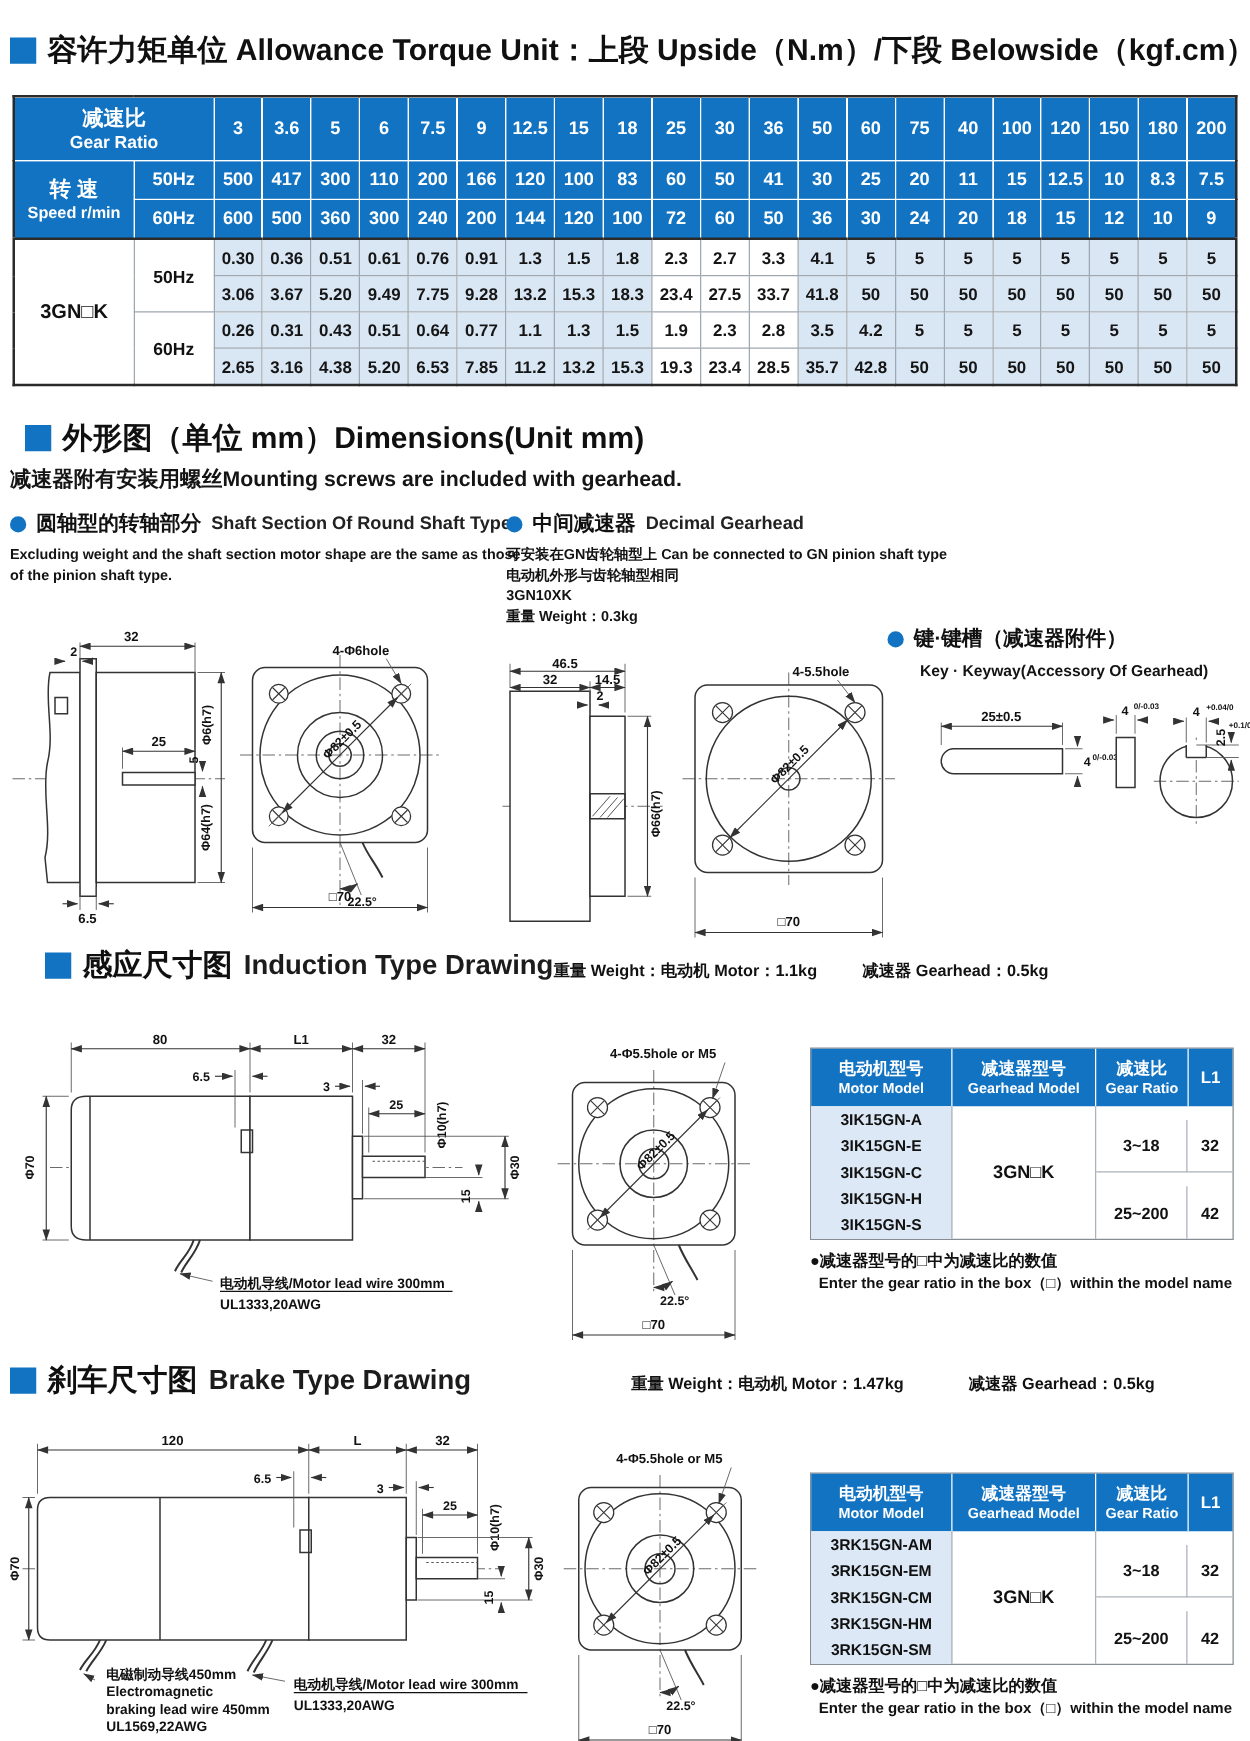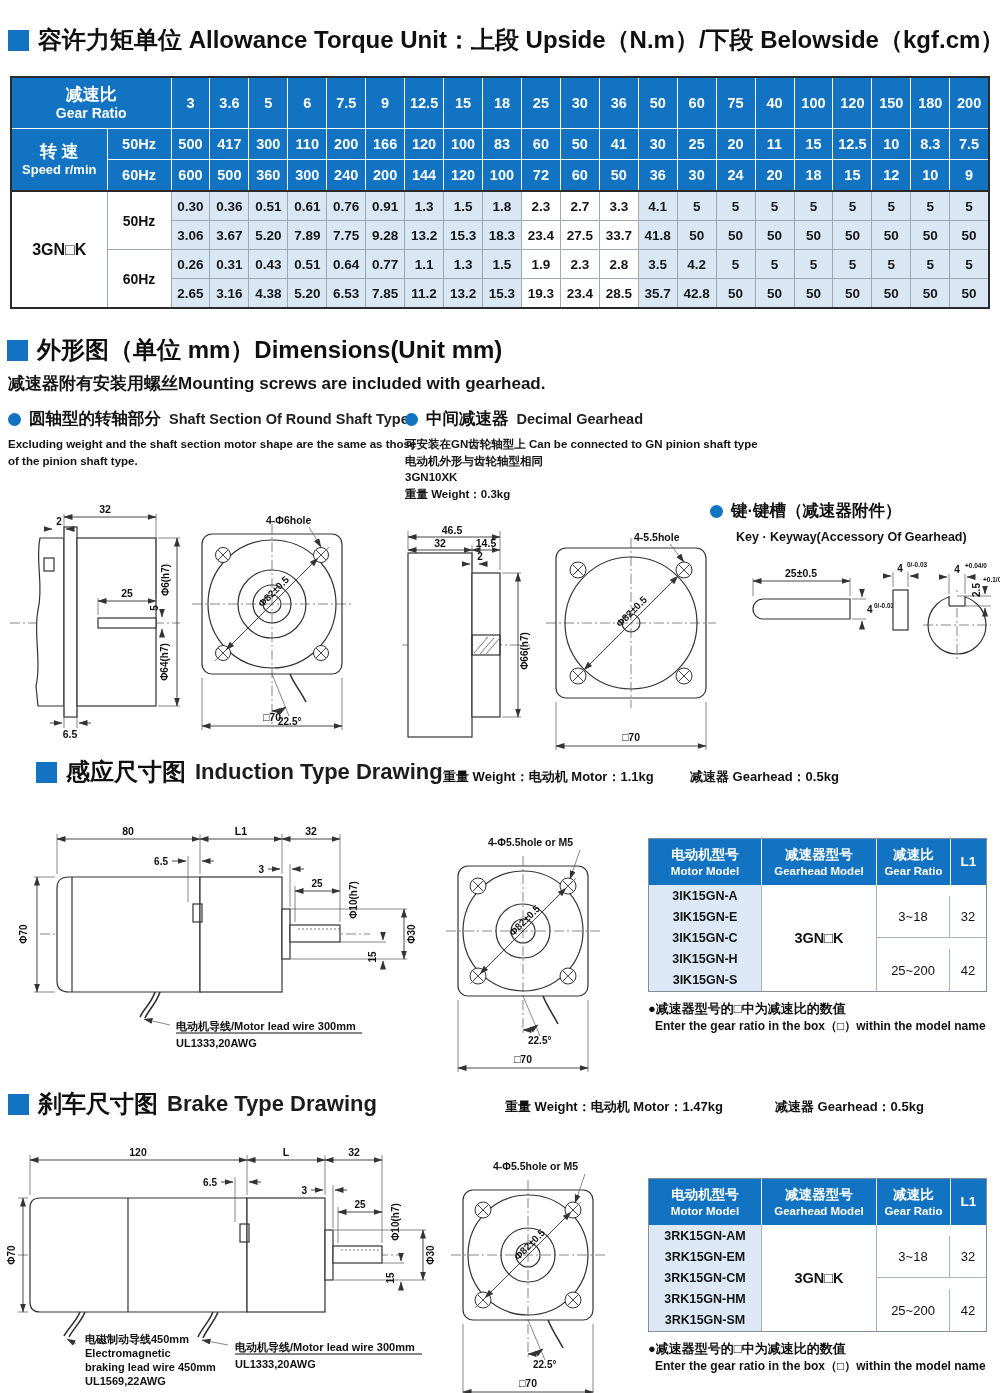--- a/index.html
+++ b/index.html
@@ -45,21 +45,21 @@
   .mt-header{display:flex;background:#1173c1;color:#fff;text-align:center;height:46px;}
   .mt-h{display:flex;flex-direction:column;justify-content:center;border-right:1px solid #fff;}
   .mt-h:last-child{border-right:none;}
   .mt-h .hzh{font-size:13.5px;font-weight:bold;line-height:1.3;}
   .mt-h .hen{font-size:11.5px;font-weight:bold;line-height:1.25;}
   .mt-c1{width:112px;}.mt-c2{width:114px;}.mt-c3{width:73px;}.mt-c4{flex:1;}
   .mt-body{display:flex;height:106px;}
   .mt-models{width:112px;background:#dce8f5;display:flex;flex-direction:column;justify-content:space-around;text-align:center;border-right:1px solid #aab2ba;font-size:12.5px;font-weight:bold;}
   .mt-gearhead{width:114px;display:flex;align-items:center;justify-content:center;font-size:14.5px;font-weight:bold;border-right:1px solid #aab2ba;}
   .mt-r{flex:1;display:grid;grid-template-columns:73px 1fr;grid-template-rows:1fr 1fr;}
-  .mt-cell{display:flex;align-items:center;justify-content:center;font-size:13px;font-weight:normal;margin-top:11px;}
+  .mt-cell{display:flex;align-items:center;justify-content:center;font-size:13px;font-weight:bold;margin-top:11px;}
   .mt-cell.ratio{border-right:1px solid #aab2ba;}
   .mt-cell.top{border-bottom:1px solid #aab2ba;}
   .mt-note{position:absolute;width:350px;color:#111;}
   .mt-note .nzh{font-size:13px;font-weight:bold;white-space:nowrap;}
   .mt-note .nen{font-size:12px;font-weight:bold;padding-left:7px;white-space:nowrap;}
 
   
   svg{overflow:visible;}
   svg text{font-family:"Liberation Sans","DejaVu Sans",sans-serif;fill:#111;}
   .ol{stroke:#333;stroke-width:1.2;fill:none;}
@@ -206,21 +206,21 @@
           <td>5</td>
           <td>5</td>
           <td>5</td>
           <td>5</td>
           <td>5</td>
         </tr>
       <tr id="row-t2" class="bodyrow">
           <td>3.06</td>
           <td>3.67</td>
           <td>5.20</td>
-          <td>7.89</td>
+          <td>9.49</td>
           <td>7.75</td>
           <td>9.28</td>
           <td>13.2</td>
           <td>15.3</td>
           <td>18.3</td>
           <td class="wc">23.4</td>
           <td class="wc">27.5</td>
           <td class="wc">33.7</td>
           <td>41.8</td>
           <td>50</td>
@@ -275,21 +275,21 @@
           <td>50</td>
           <td>50</td>
           <td>50</td>
           <td>50</td>
           <td>50</td>
           <td>50</td>
         </tr>
     </tbody>
   </table>
 
-  <div class="sec" style="left:7px;top:334px;">
+  <div class="sec" style="left:20px;top:334px;">
     <div class="sq"></div>
     <div class="t1">外形图（单位 mm）Dimensions(Unit mm)</div>
   </div>
   <div class="subtitle" style="left:8px;top:372px;">减速器附有安装用螺丝Mounting screws are included with gearhead.</div>
 
   <div class="bullet" style="left:8px;top:408px;">
     <div class="dot"></div>
     <span class="bzh">圆轴型的转轴部分</span>
     <span class="ben">Shaft Section Of Round Shaft Type</span>
   </div>

